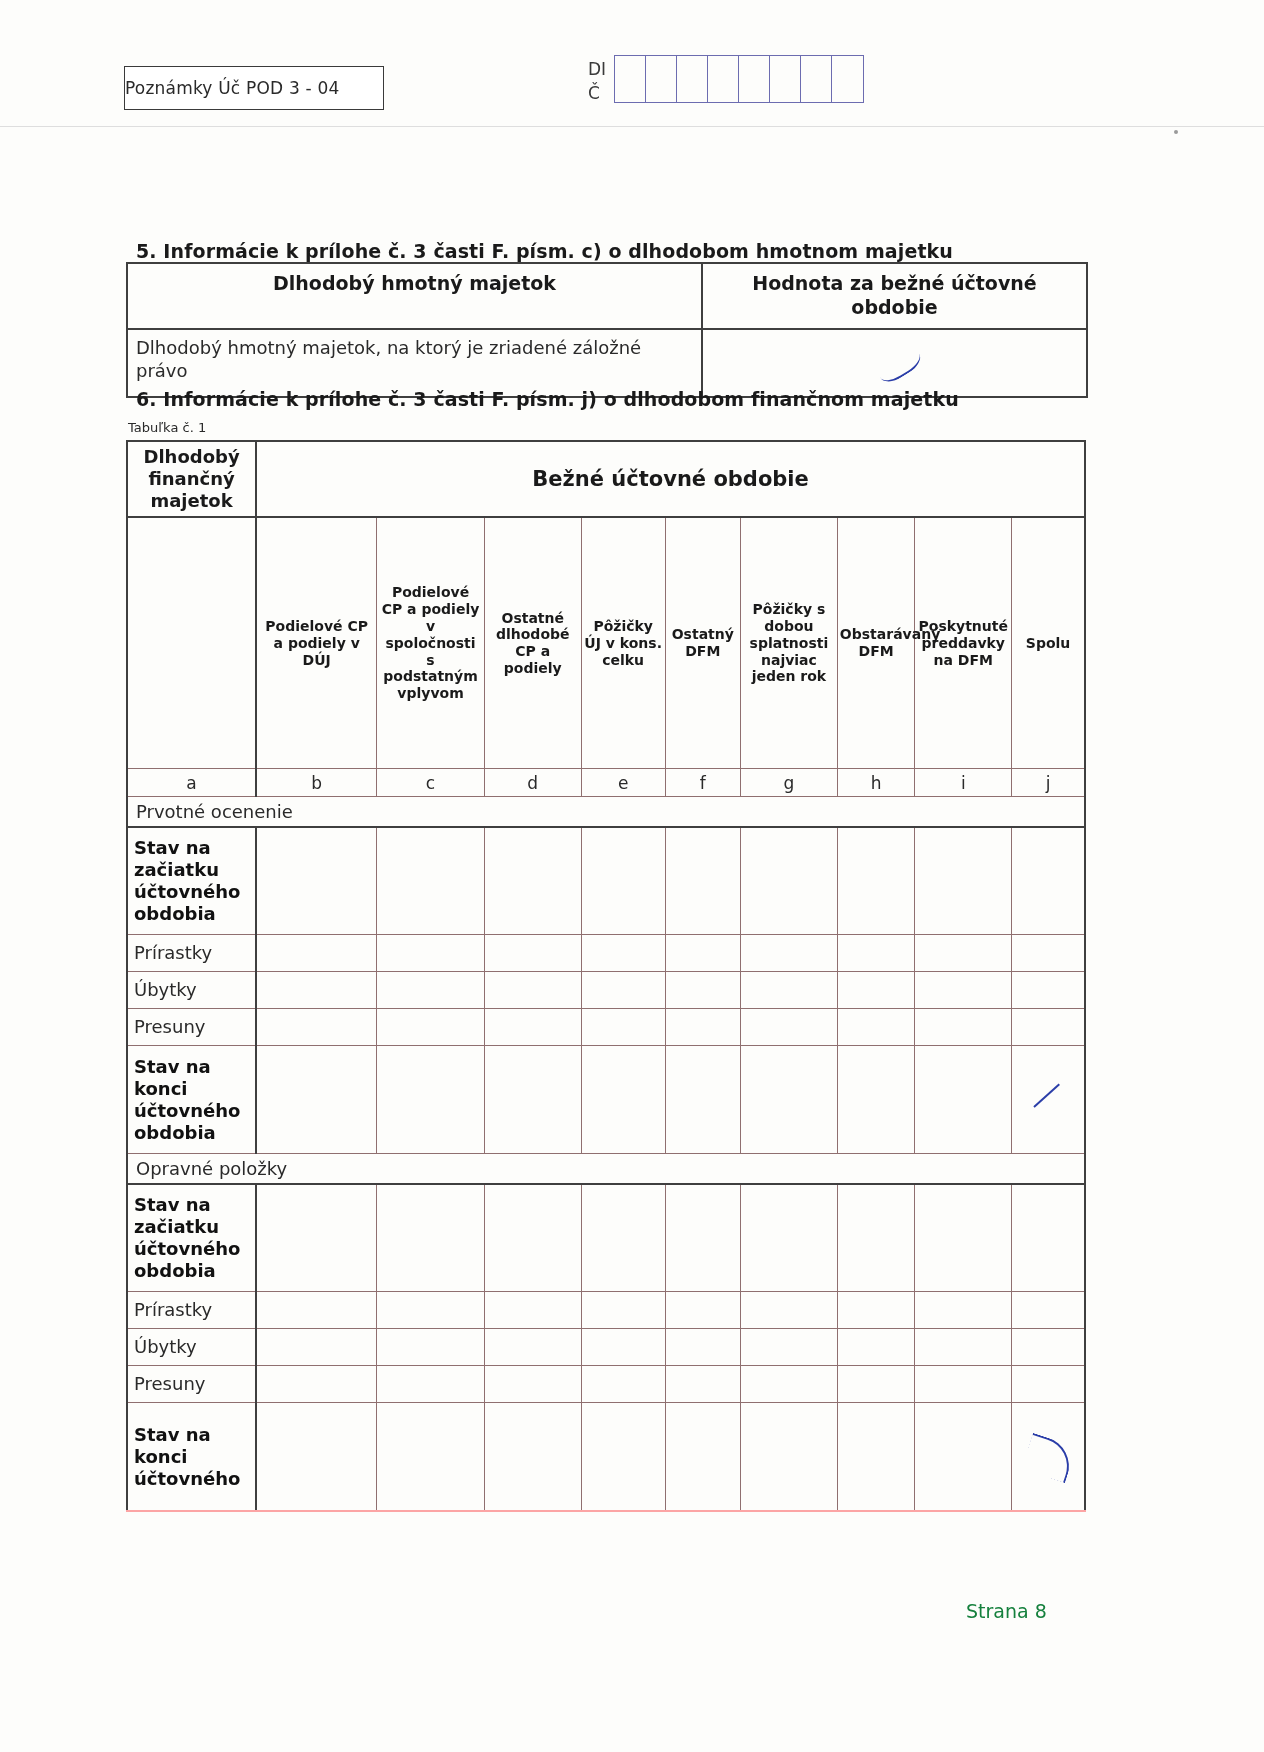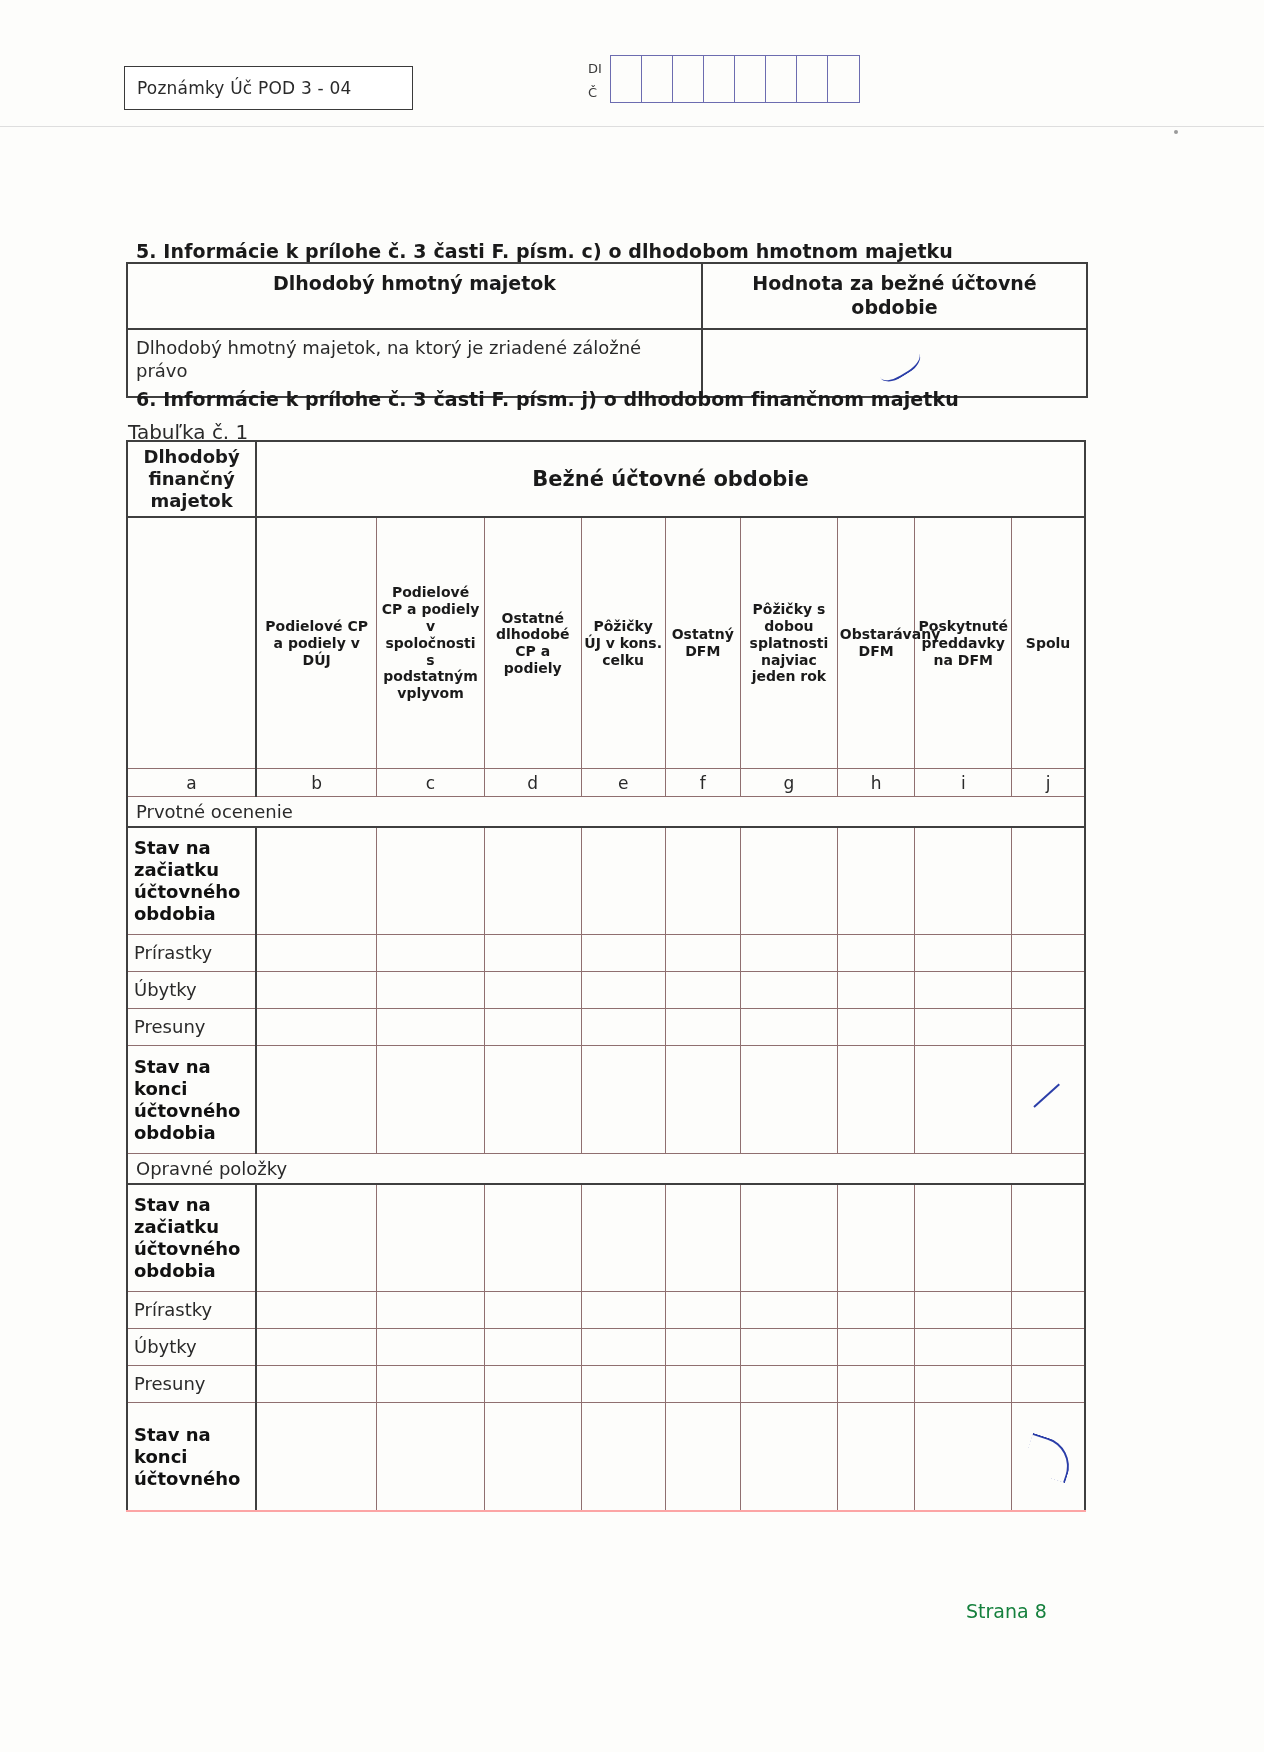--- a/index.html
+++ b/index.html
@@ -18,41 +18,41 @@
   .page {
     position: absolute;
     inset: 0;
     background: #fdfdfb;
   }
   
   .hdr-label {
     position: absolute;
     left: 124px;
     top: 66px;
-    width: 289px;
+    width: 260px;
     height: 44px;
     border: 1px solid #3a3a3a;
     background: #ffffff;
     display: flex;
     align-items: center;
-    padding-left: 12px;
+    padding-left: 0;
     box-sizing: border-box;
     font-size: 17px;
     color: #2a2a2a;
     letter-spacing: .2px;
   }
   .dic-wrap {
     position: absolute;
     left: 588px;
     top: 55px;
     display: flex;
     align-items: flex-start;
   }
   .dic-letters {
-    font-size: 13px;
+    font-size: 17px;
     line-height: 24px;
     color: #3a3a3a;
     margin-right: 8px;
     padding-top: 2px;
   }
   .dic-boxes {
     display: flex;
     border: 1px solid #6c6cb0;
     height: 48px;
     box-sizing: border-box;
@@ -90,21 +90,21 @@
     color: #1a1a1a;
     letter-spacing: .1px;
     white-space: nowrap;
   }
   #sec5-heading { left: 136px; top: 192px; margin-top: 48px; }
   #sec6-heading { left: 136px; top: 388px; }
   .sub-note {
     position: absolute;
     left: 128px;
     top: 420px;
-    font-size: 20px;
+    font-size: 13px;
     color: #2a2a2a;
   }
 
   
   .t5 {
     position: absolute;
     left: 126px;
     top: 218px;
     width: 960px;
     border-collapse: collapse;

